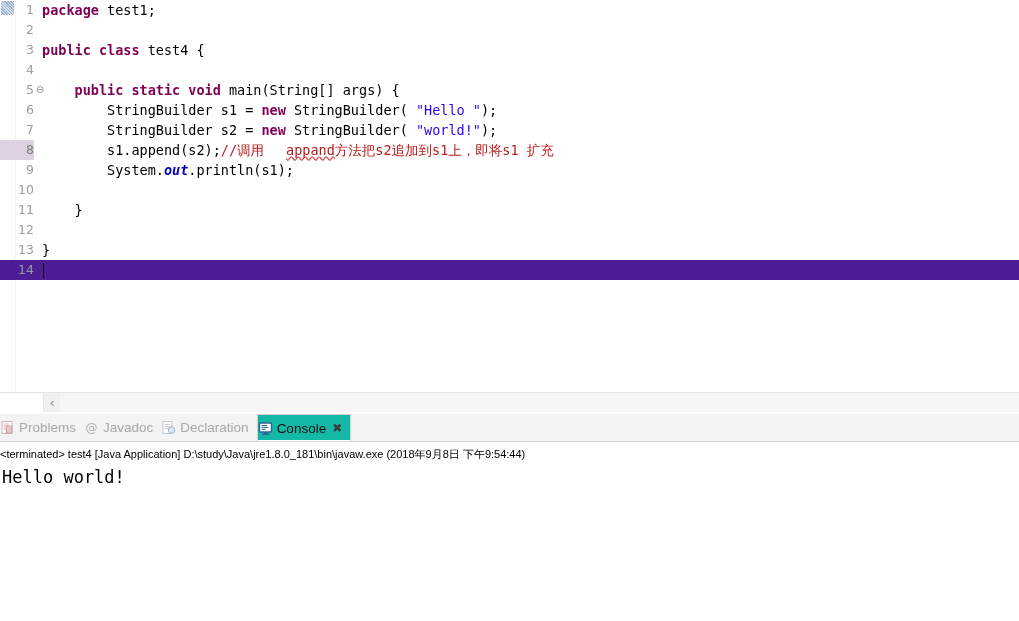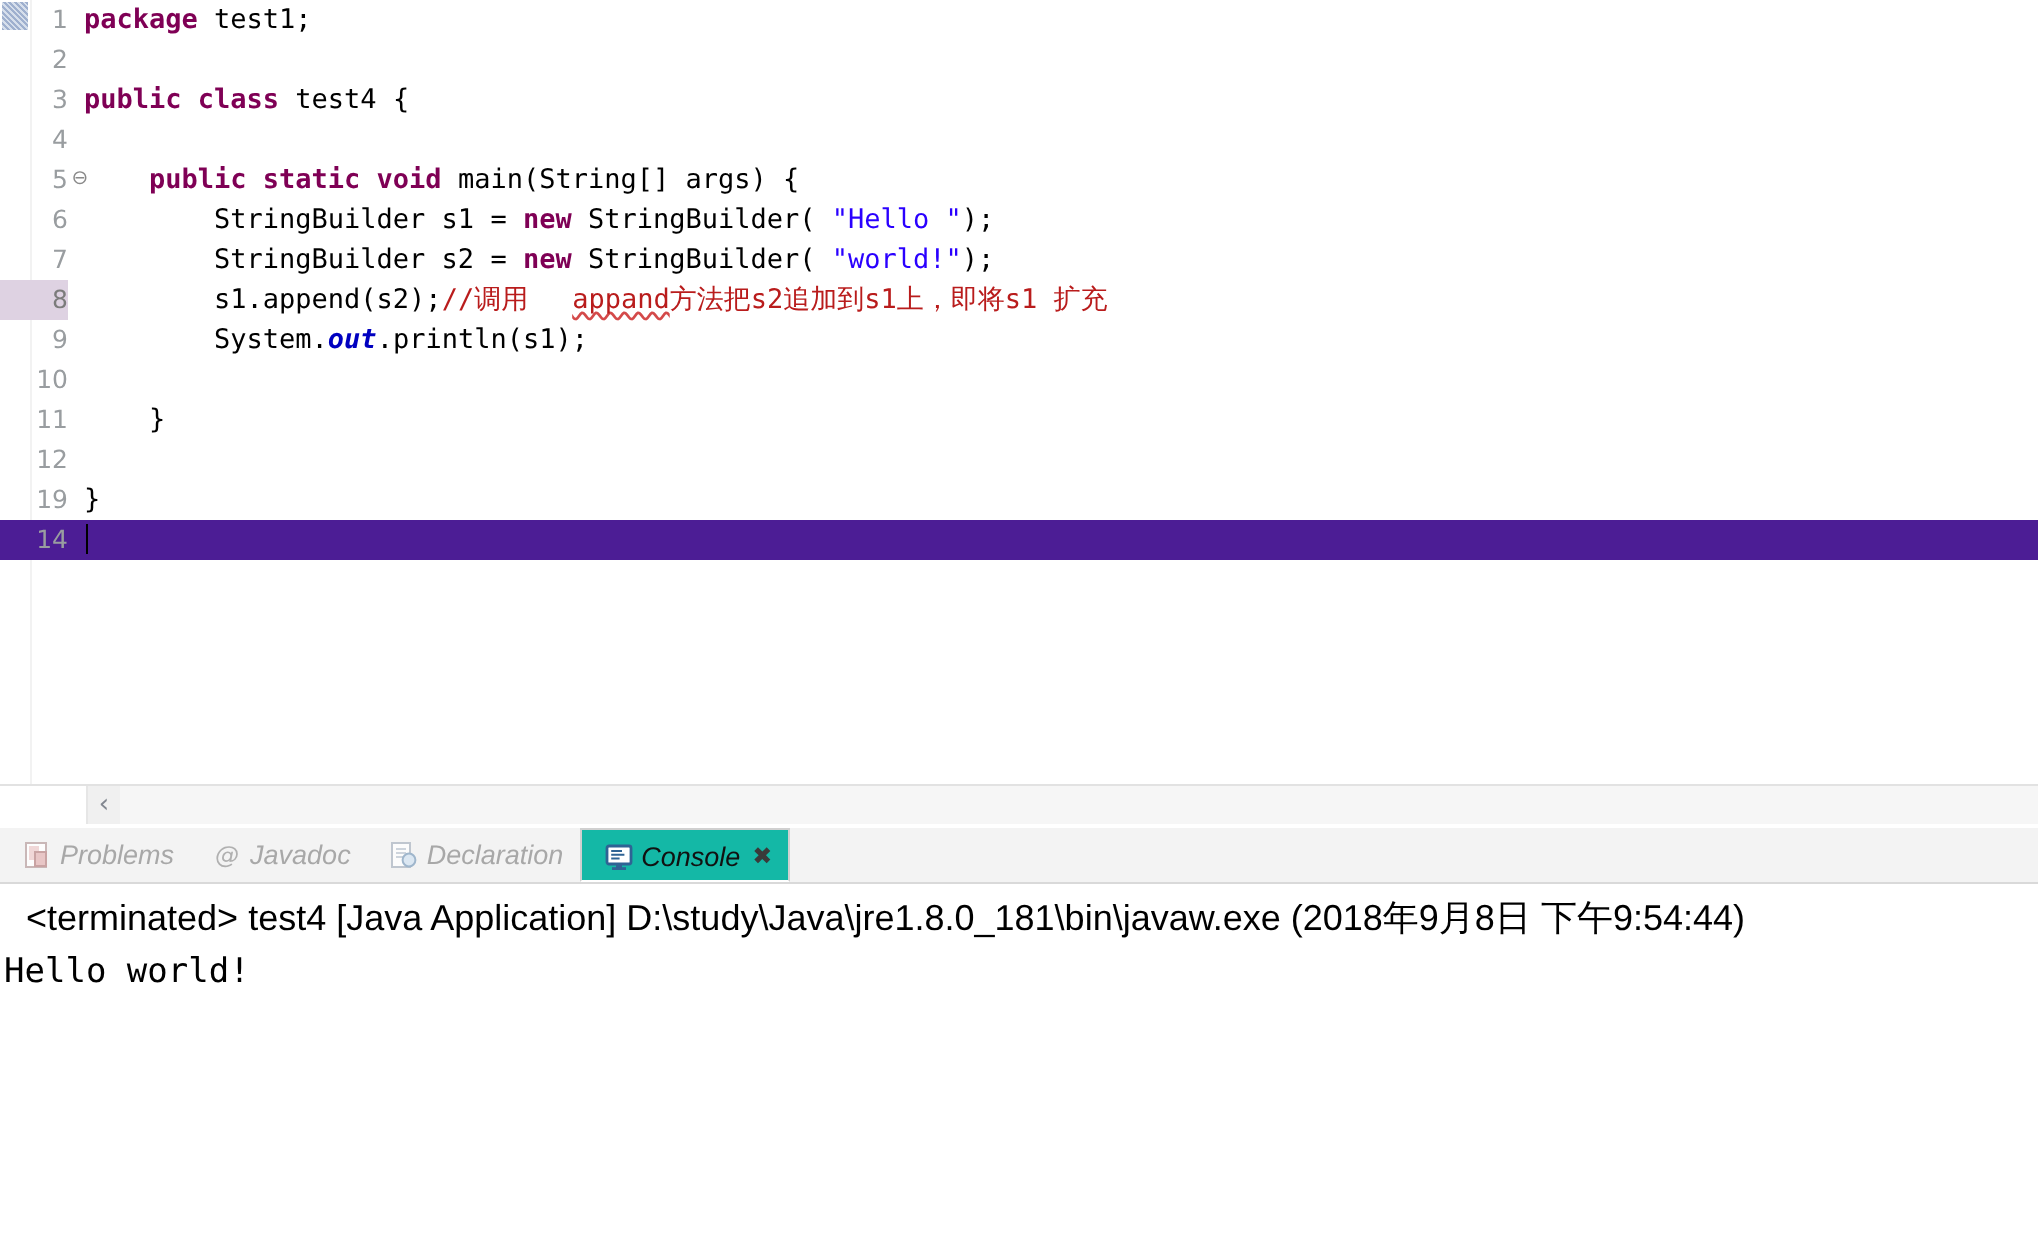--- a/index.html
+++ b/index.html
@@ -172,26 +172,25 @@
     position: relative;
     height: 27px;
     background: #f3f3f3;
     border-bottom: 1px solid #d9d9d9;
     white-space: nowrap;
   }
   .view-tab {
     display: inline-block;
     height: 27px;
     line-height: 27px;
-    padding: 0 8px 0 11px;
+    padding: 0 8px 0 0;
     font-size: 13.5px;
     color: #a8a8a8;
     vertical-align: top;
     box-sizing: border-box;
-    font-style: italic;
   }
   .view-tab.active {
     background: #14b8a6;
     color: #111111;
     border-top: 1px solid #d0d0d0;
     border-left: 1px solid #d0d0d0;
     border-right: 1px solid #d0d0d0;
     border-bottom: 1px solid #ffffff;
     margin-bottom: -1px;
   }
@@ -215,23 +214,23 @@
 
   
   #console-body {
     position: relative;
     height: 180px;
     background: #ffffff;
     padding: 4px 0 0 0;
   }
   #console-header {
     font-family: "Liberation Sans", sans-serif;
-    font-size: 18px;
+    font-size: 11px;
     color: #000;
-    padding: 1px 0 2px 13px;
+    padding: 1px 0 2px 0;
     white-space: pre;
   }
   #console-output {
     font-family: "DejaVu Sans Mono", monospace;
     font-size: 17px;
     color: #000;
     padding: 3px 0 0 2px;
     white-space: pre;
   }
 </style>
@@ -252,21 +251,21 @@
       <div class="code-row"><div class="gutter">3</div><div class="code-text"><span class="kw">public class</span><span class="plain"> test4 {</span></div></div>
       <div class="code-row"><div class="gutter">4</div><div class="code-text"></div></div>
       <div class="code-row"><div class="gutter">5</div><div class="fold">⊖</div><div class="code-text"><span class="plain">    </span><span class="kw">public static void</span><span class="plain"> main(String[] args) {</span></div></div>
       <div class="code-row"><div class="gutter">6</div><div class="code-text"><span class="plain">        StringBuilder s1 = </span><span class="kw">new</span><span class="plain"> StringBuilder( </span><span class="str">"Hello "</span><span class="plain">);</span></div></div>
       <div class="code-row"><div class="gutter">7</div><div class="code-text"><span class="plain">        StringBuilder s2 = </span><span class="kw">new</span><span class="plain"> StringBuilder( </span><span class="str">"world!"</span><span class="plain">);</span></div></div>
       <div class="code-row"><div class="gutter marked">8</div><div class="code-text"><span class="plain">        s1.append(s2);</span><span class="cmt">//调用</span><span class="cmt misspell">appand</span><span class="cmt">方法把s2追加到s1上，即将s1 扩充</span></div></div>
       <div class="code-row"><div class="gutter">9</div><div class="code-text"><span class="plain">        System.</span><span class="fld">out</span><span class="plain">.println(s1);</span></div></div>
       <div class="code-row"><div class="gutter">10</div><div class="code-text"></div></div>
       <div class="code-row"><div class="gutter">11</div><div class="code-text"><span class="plain">    }</span></div></div>
       <div class="code-row"><div class="gutter">12</div><div class="code-text"></div></div>
-      <div class="code-row"><div class="gutter">19</div><div class="code-text"><span class="plain">}</span></div></div>
+      <div class="code-row"><div class="gutter">13</div><div class="code-text"><span class="plain">}</span></div></div>
       <div class="code-row current"><div class="gutter">14</div><div class="code-text"><span class="caret"></span></div></div>
     </div>
 </div>
 
 <div id="editor-hscroll">
   <div class="hs-corner"></div>
   <div class="hs-left-arrow">‹</div>
   <div class="hs-track"></div>
 </div>
 

